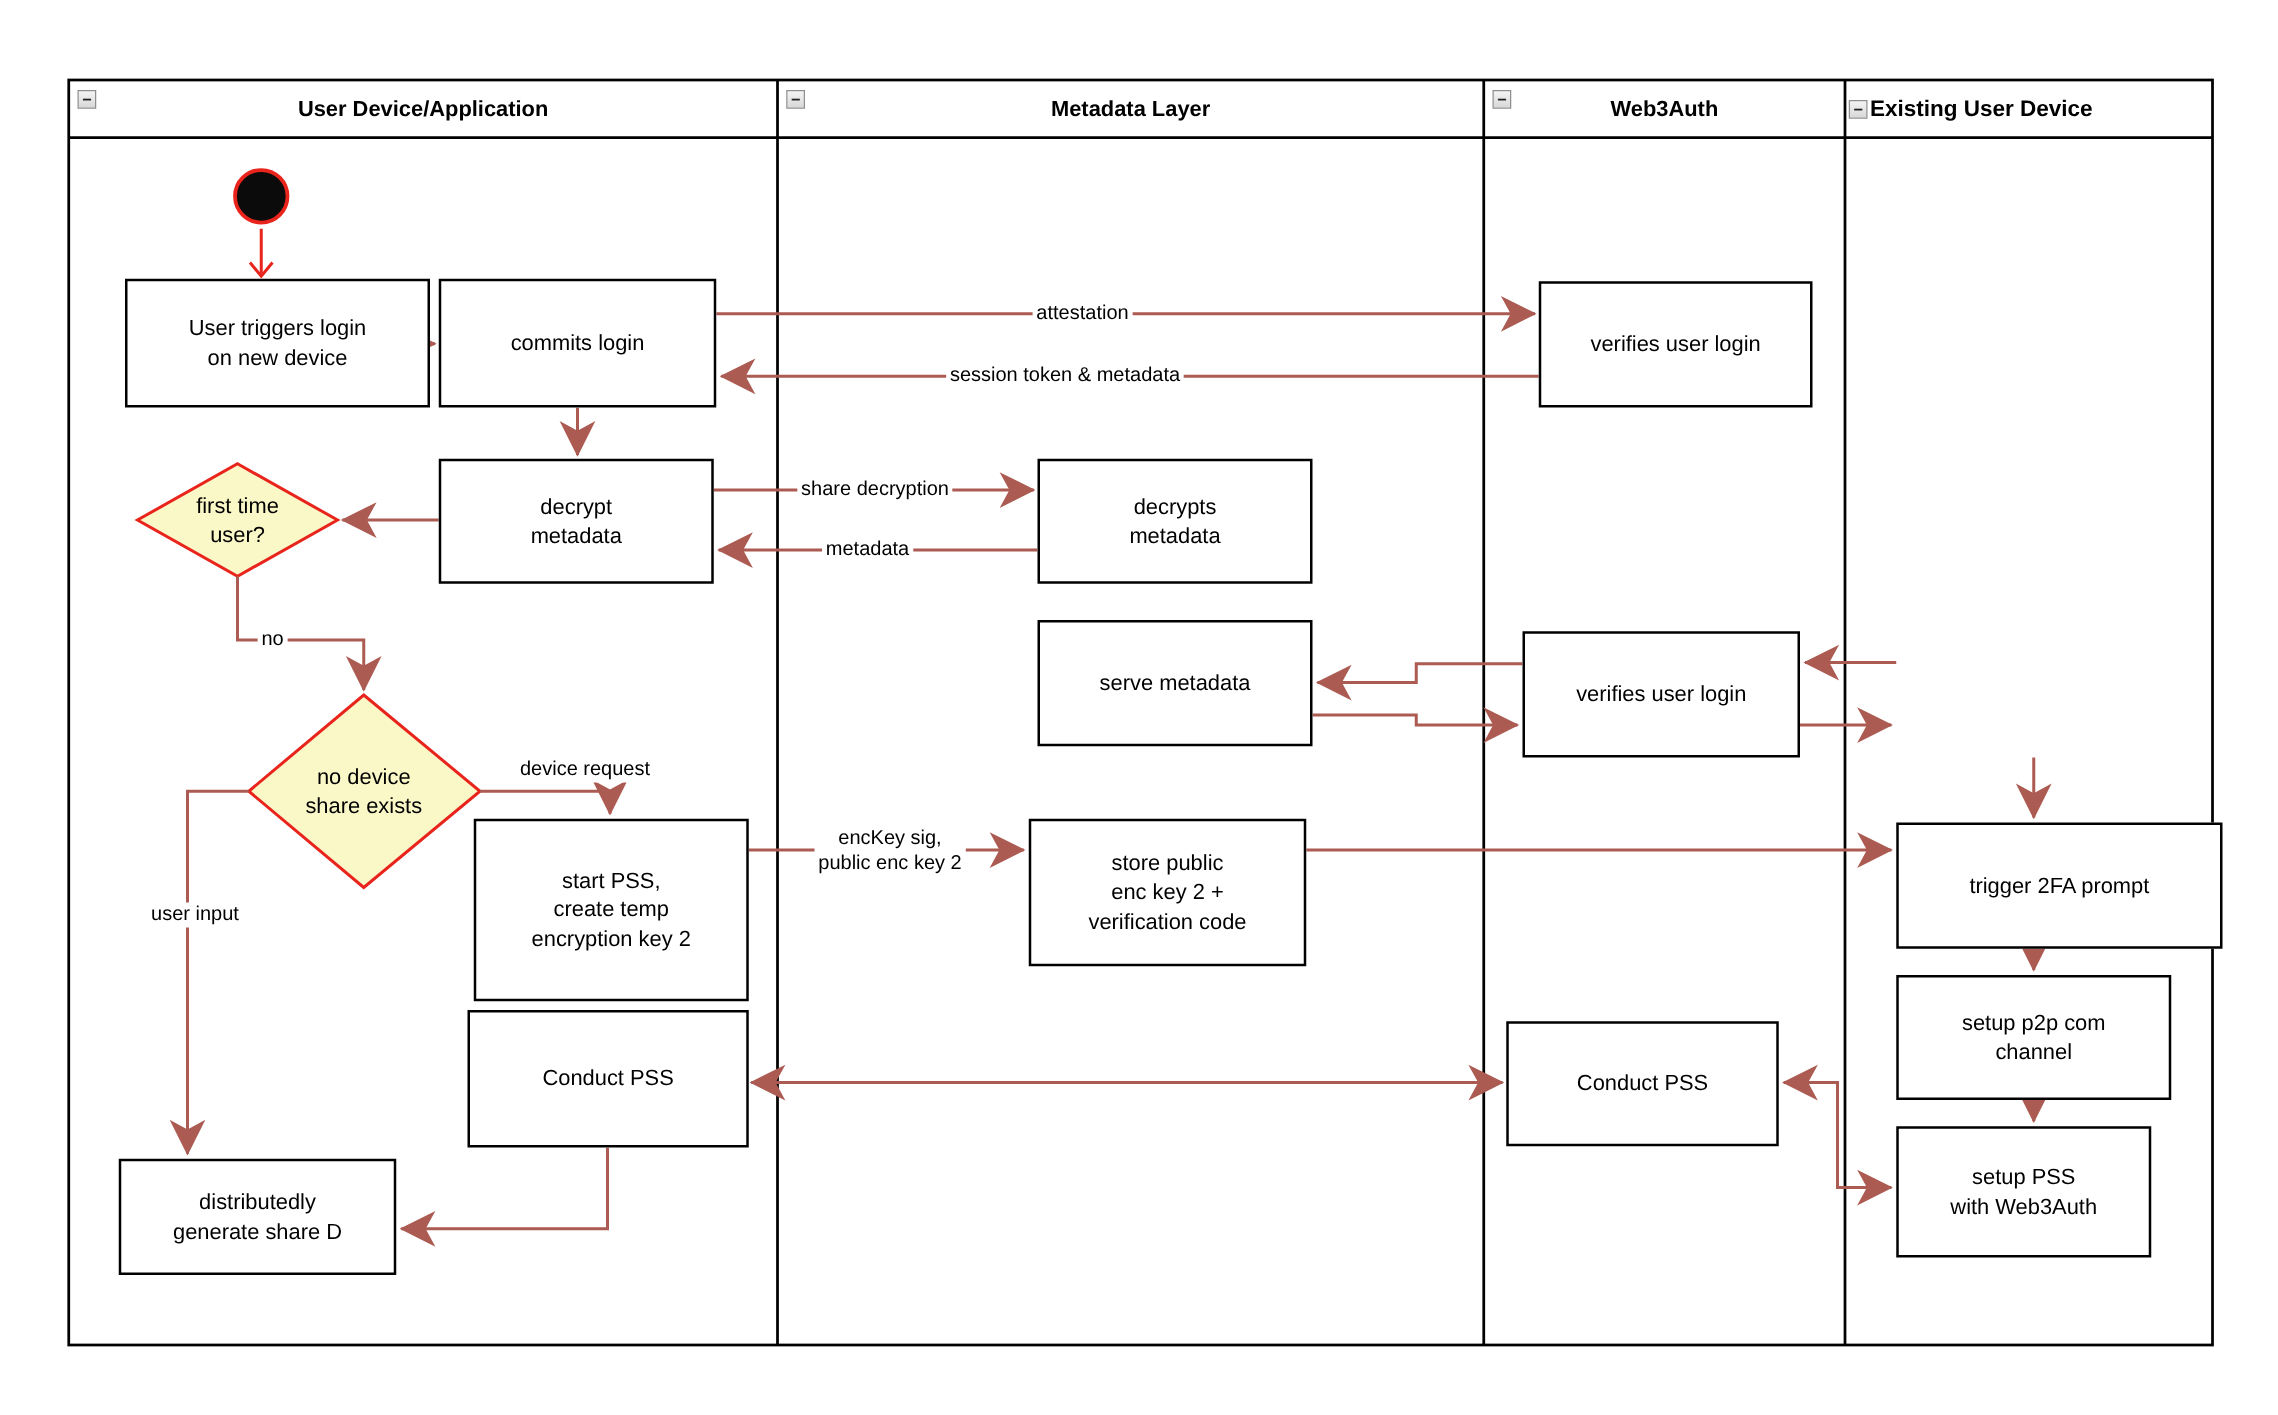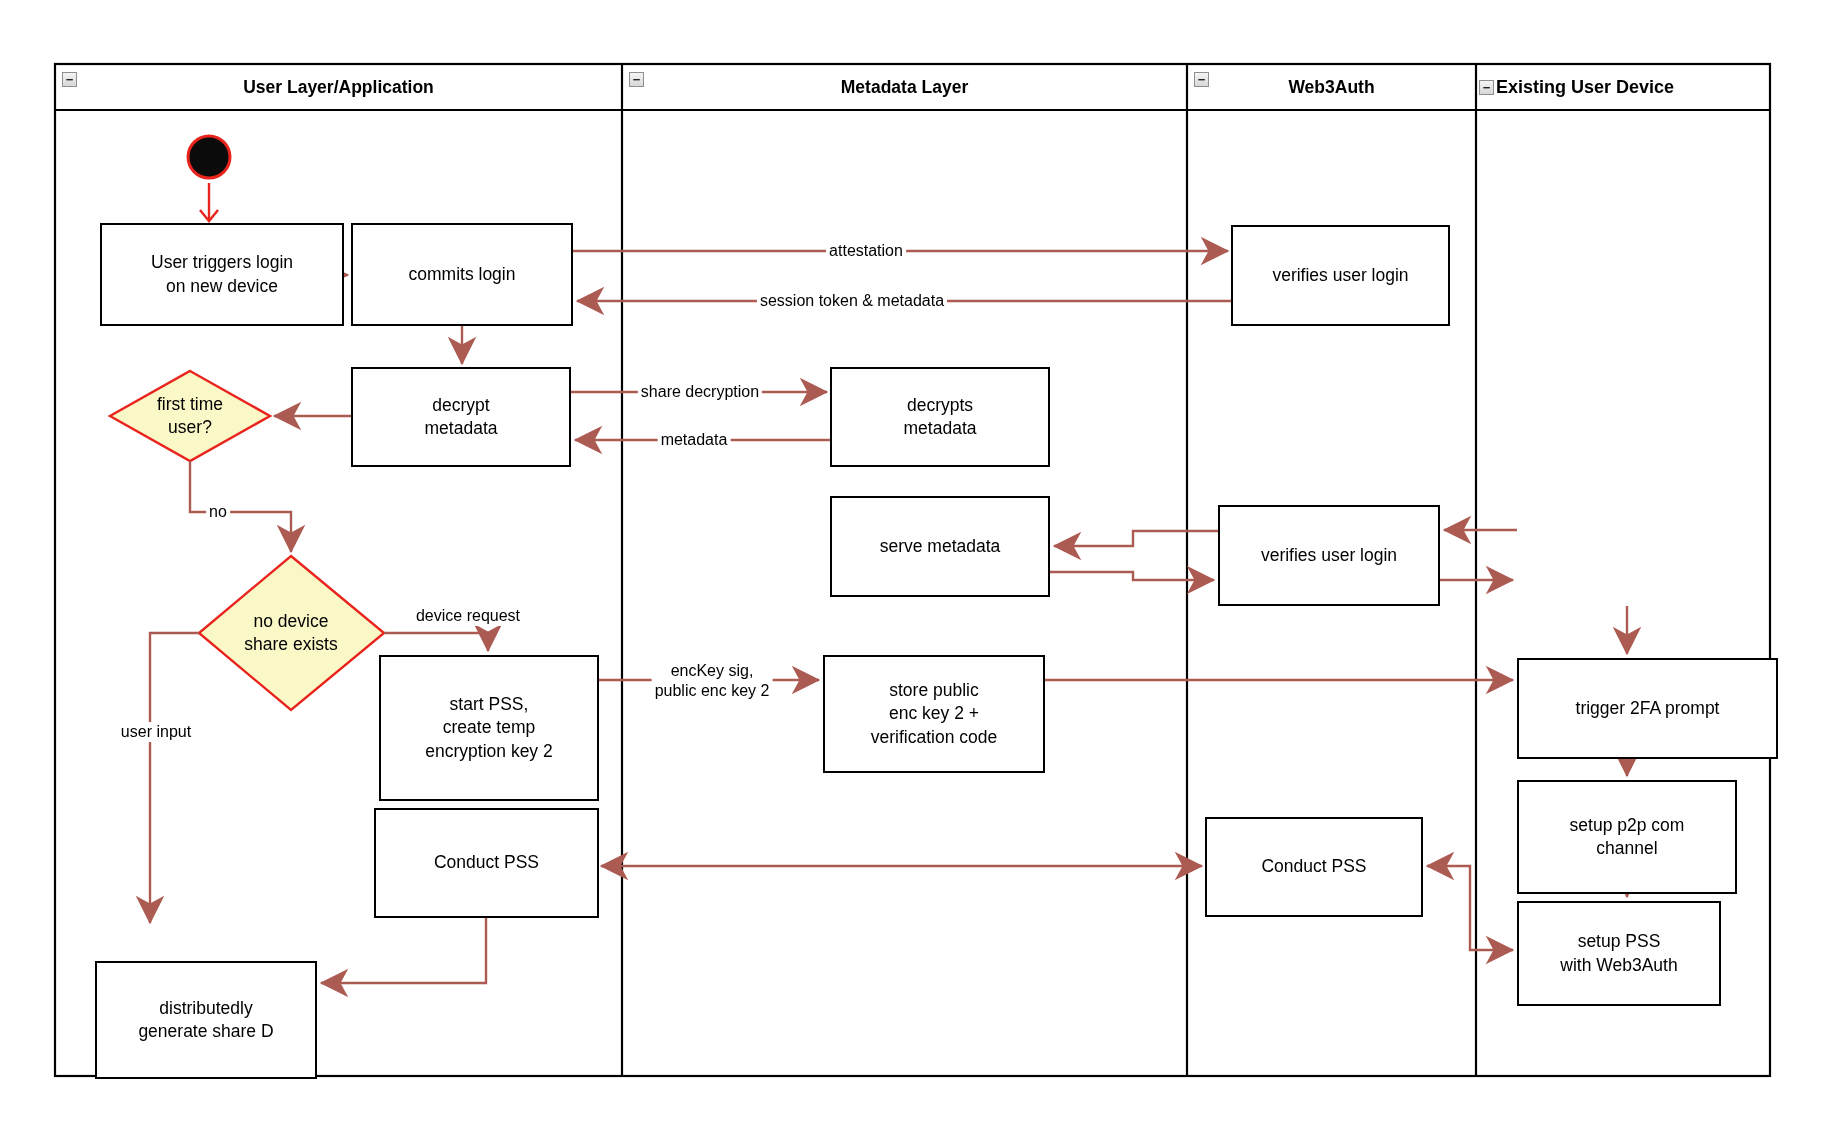--- a/index.html
+++ b/index.html
@@ -96,21 +96,21 @@
     <path class="conn" d="M1627,606 L1627,654" marker-end="url(#ah)"></path>
     <path class="conn" d="M1627,759 L1627,776" marker-end="url(#ah)"></path>
     <path class="conn" d="M1627,880 L1627,897" marker-end="url(#ah)"></path>
     <path class="conn" d="M601,866 L1202,866" marker-start="url(#ah)" marker-end="url(#ah)"></path>
     <path class="conn" d="M1427,866 L1470,866 L1470,950 L1513,950" marker-start="url(#ah)" marker-end="url(#ah)"></path>
     <path class="conn" d="M486,918 L486,983 L321,983" marker-end="url(#ah)"></path>
   </svg>
 
   <div class="lane-header" style="left:55px;width:567px;">
     <span class="collapse">−</span>
-    <span>User Layer/Application</span>
+    <span>User Device/Application</span>
   </div>
   <div class="lane-header" style="left:622px;width:565px;">
     <span class="collapse">−</span>
     <span>Metadata Layer</span>
   </div>
   <div class="lane-header" style="left:1187px;width:289px;">
     <span class="collapse">−</span>
     <span>Web3Auth</span>
   </div>
   <div class="lane-header left" style="left:1476px;width:294px;padding-left:3px;box-sizing:border-box;">
@@ -128,27 +128,27 @@
 metadata</div>
   <div class="node" style="left:830px;top:496px;width:220px;height:101px;">serve metadata</div>
   <div class="node" style="left:1218px;top:505px;width:222px;height:101px;">verifies user login</div>
   <div class="node" style="left:379px;top:655px;width:220px;height:146px;">start PSS,
 create temp
 encryption key 2</div>
   <div class="node" style="left:823px;top:655px;width:222px;height:118px;">store public
 enc key 2 +
 verification code</div>
   <div class="node" style="left:1517px;top:658px;width:261px;height:101px;">trigger 2FA prompt</div>
-  <div class="node" style="left:1517px;top:780px;width:220px;height:114px;">setup p2p com
+  <div class="node" style="left:1517px;top:780px;width:220px;height:100px;">setup p2p com
 channel</div>
   <div class="node" style="left:1517px;top:901px;width:204px;height:105px;">setup PSS
 with Web3Auth</div>
   <div class="node" style="left:374px;top:808px;width:225px;height:110px;">Conduct PSS</div>
   <div class="node" style="left:1205px;top:817px;width:218px;height:100px;">Conduct PSS</div>
-  <div class="node" style="left:95px;top:961px;width:222px;height:118px;">distributedly
+  <div class="node" style="left:95px;top:927px;width:222px;height:93px;">distributedly
 generate share D</div>
 
   <div class="dtext" style="left:190px;top:416px;">first time
 user?</div>
   <div class="dtext" style="left:291px;top:633px;">no device
 share exists</div>
 
   <div class="edge-label" style="left:866px;top:251px;">attestation</div>
   <div class="edge-label" style="left:852px;top:301px;">session token &amp; metadata</div>
   <div class="edge-label" style="left:700px;top:392px;">share decryption</div>

